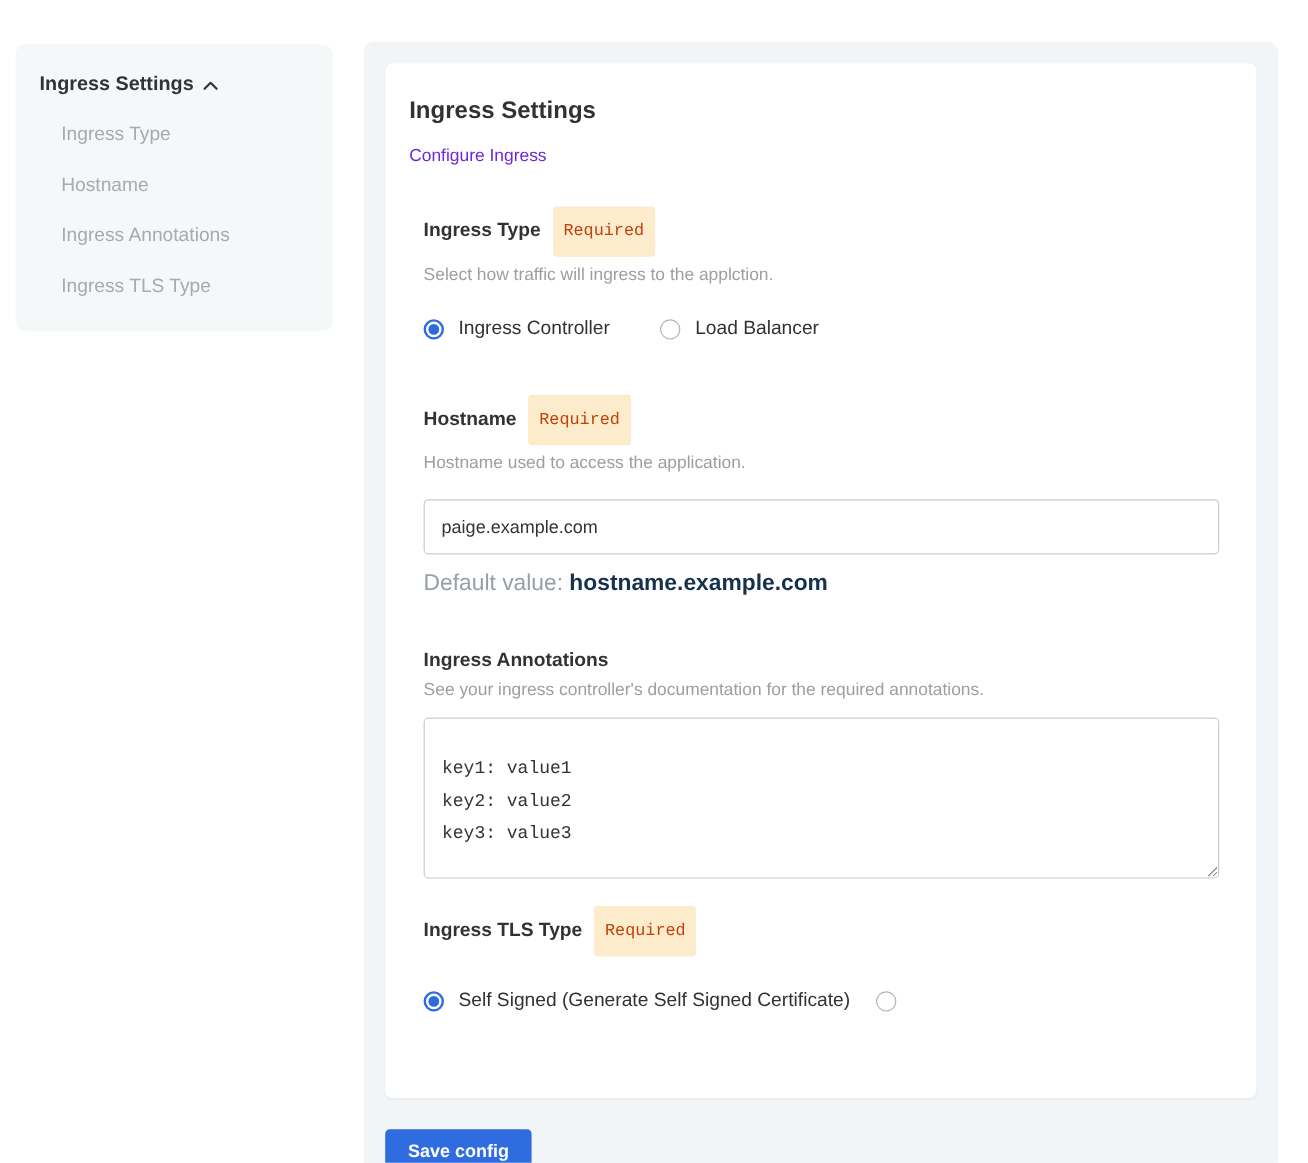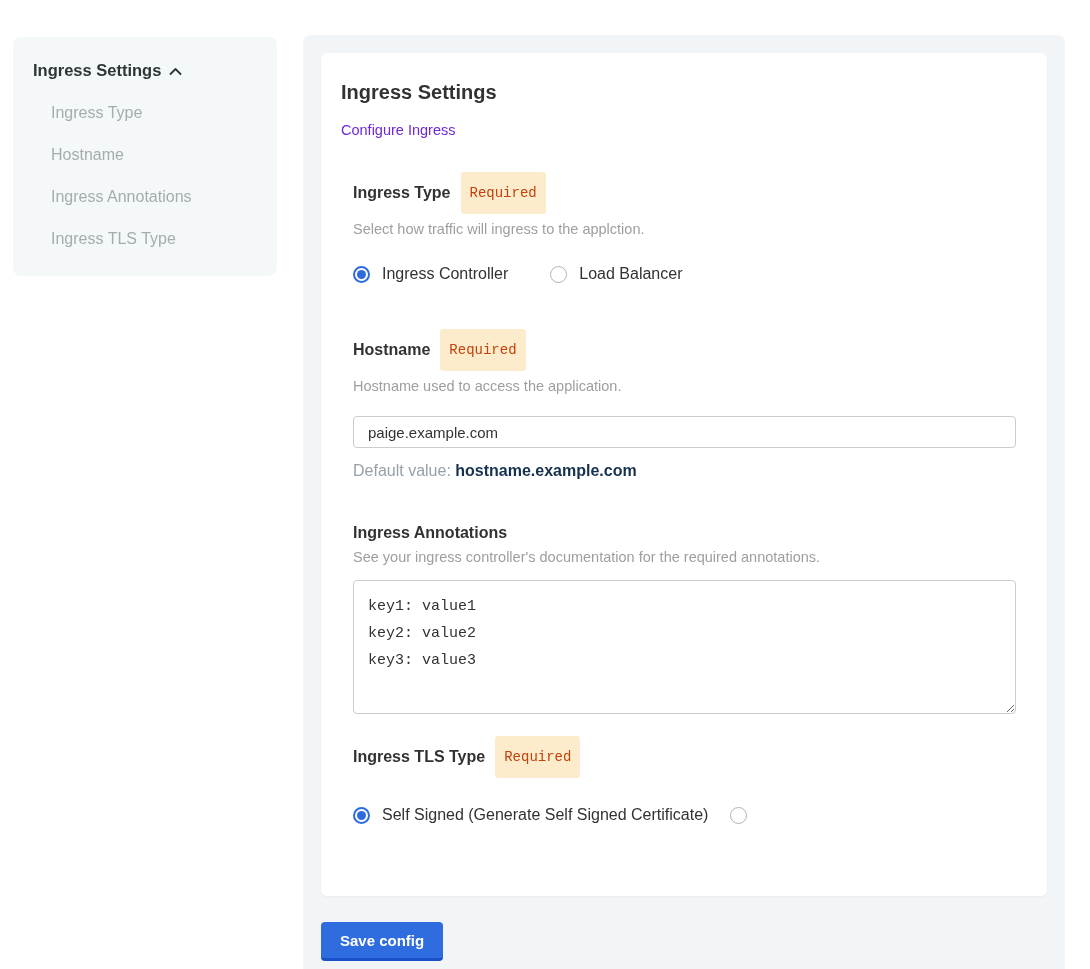--- a/index.html
+++ b/index.html
@@ -83,37 +83,37 @@
   .radio.checked { border: 2px solid #2e6be1; }
   .radio.checked::after {
     content: "";
     position: absolute; inset: 2px;
     border-radius: 50%;
     background: #2e6be1;
   }
 
   
   .text-input {
-    width: 663px; height: 32px;
+    width: 663px; height: 46px;
     margin-top: 22px;
     border: 1px solid #cccccc; border-radius: 4px;
     padding: 0 14px;
     font-size: 15px; color: #333333;
     font-family: "Liberation Sans", "DejaVu Sans", sans-serif;
     outline: none;
     background: #fff;
   }
-  .default-value { font-size: 16px; color: #95a0a8; margin-top: 14px; }
+  .default-value { font-size: 19px; color: #95a0a8; margin-top: 14px; }
   .default-value b { color: #15314e; font-weight: 700; }
 
   .annotations-textarea {
     width: 663px; height: 134px;
     margin-top: 15px;
     border: 1px solid #cccccc; border-radius: 4px;
-    padding: 12px 14px;
+    padding: 28px 14px;
     font-family: "Liberation Mono", "DejaVu Sans Mono", monospace;
     font-size: 15px; line-height: 27px; color: #333333;
     resize: both; outline: none;
     background: #fff;
   }
 
   
   .save-btn {
     margin-top: 26px; margin-left: 0;
     background: #2f6ce0;

